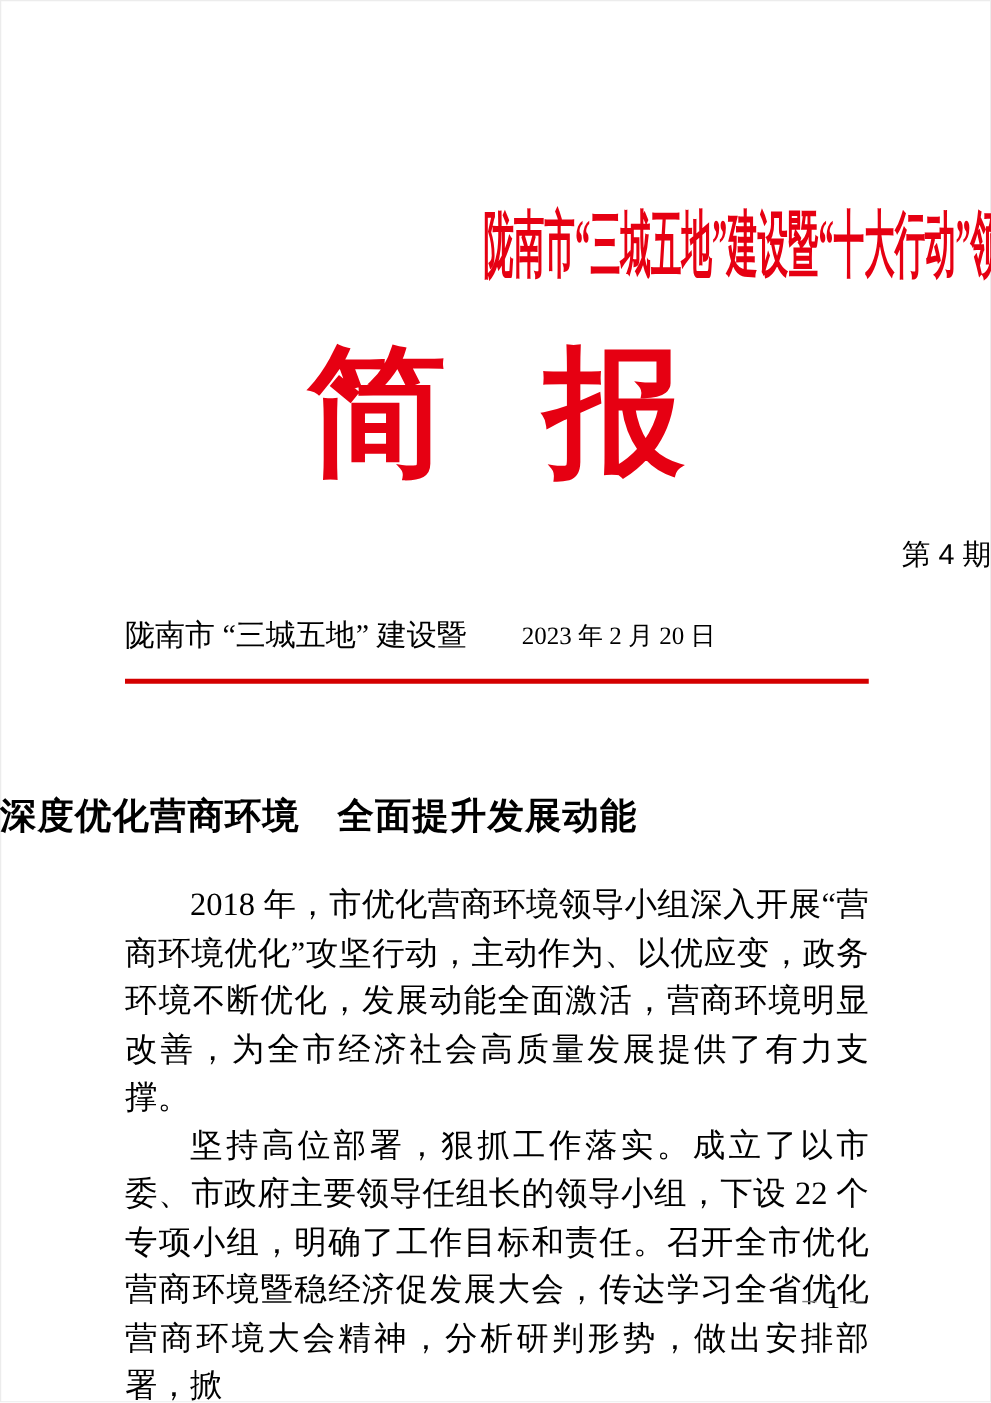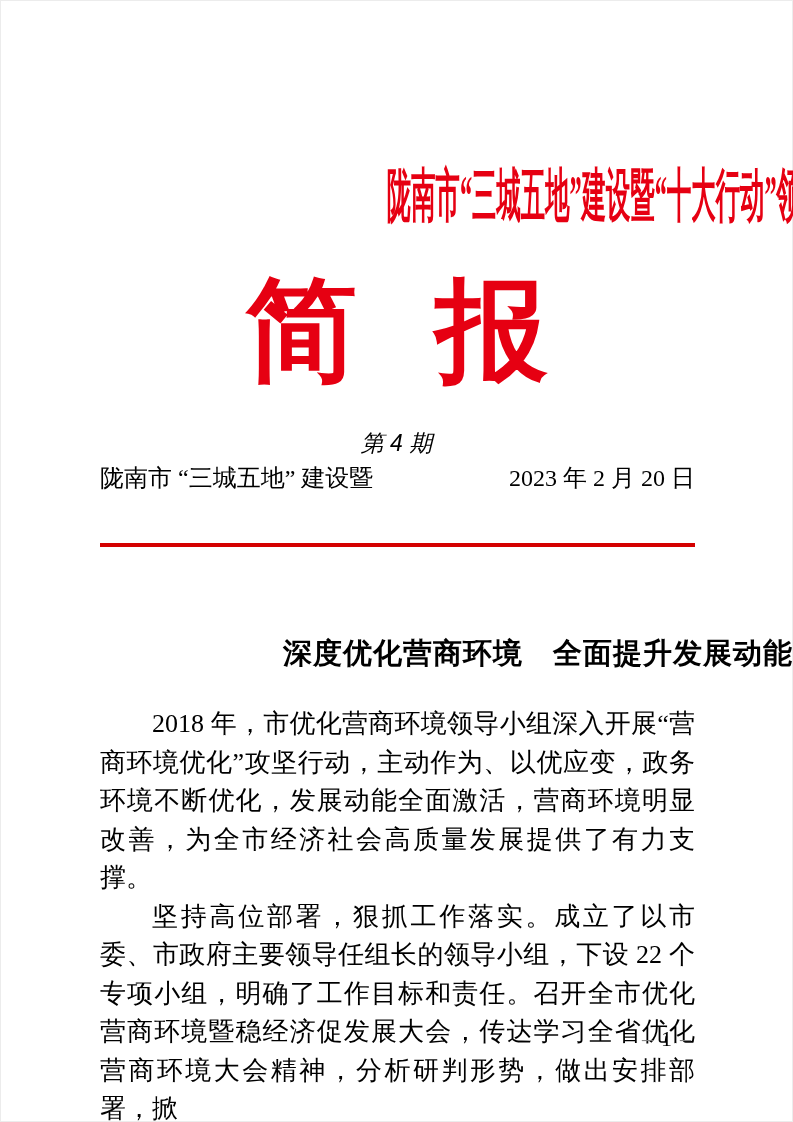--- a/index.html
+++ b/index.html
@@ -52,64 +52,64 @@
     color: #e60012;
     font-family: "Liberation Serif", "DejaVu Serif", serif;
   }
 
   
   .issue {
     position: absolute;
     top: 428px;
     left: 0;
     width: 100%;
-    text-align: center;
+    text-align: right;
     font-size: 23px;
     font-family: "Liberation Sans", "DejaVu Sans", sans-serif;
-    font-style: italic;
   }
 
   
   .sender {
     position: absolute;
-    top: 460px;
+    top: 491px;
     left: 100px;
     width: 595px;
     display: flex;
-    justify-content: space-between;
+    justify-content: flex-start;
     align-items: flex-end;
   }
   .sender-left div {
     font-size: 24px;
     line-height: 37px;
     white-space: nowrap;
   }
   .sender-left div:nth-child(2) { padding-left: 4px; }
   .sender-date {
-    font-size: 24px;
+    font-size: 20px;
     line-height: 37px;
     white-space: nowrap;
+    margin-left: 44px;
   }
 
   .red-rule {
     position: absolute;
     top: 543px;
     left: 100px;
     width: 595px;
     height: 4px;
     background: #d40000;
   }
 
   .article-title {
     position: absolute;
     top: 633px;
     left: 0;
     width: 100%;
     margin: 0;
-    text-align: right;
+    text-align: left;
     font-size: 29px;
     line-height: 40px;
     font-weight: bold;
     letter-spacing: 1px;
   }
 
   .article-body {
     position: absolute;
     top: 705px;
     left: 100px;

